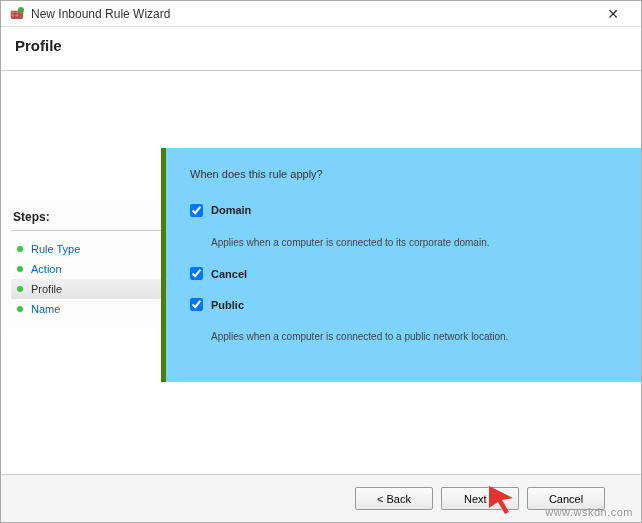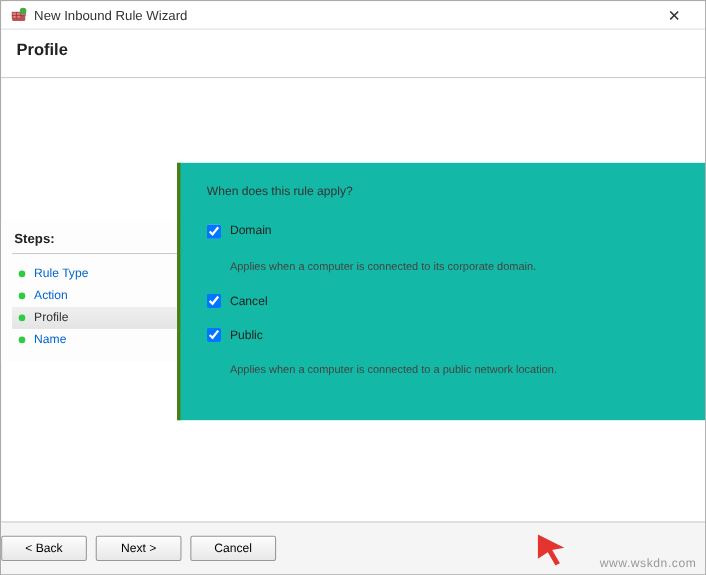--- a/index.html
+++ b/index.html
@@ -88,62 +88,63 @@
       color: #0066cc;
     }
     .step-item.current {
       background: linear-gradient(to bottom, #f0f0f0, #e4e4e4);
     }
     .step-item.current .label {
       color: #333;
     }
     .content {
       flex: 1;
-      background: #14b8a6;
-      border-left: 3px solid #4d7c0f;
+      background: #7dd3fc;
+      border-left: 5px solid #4d7c0f;
       padding: 20px 24px;
     }
     .content .question {
       font-size: 11px;
       color: #333;
       margin-bottom: 24px;
     }
     .option {
       margin-bottom: 18px;
     }
     .opt-row {
       display: flex;
       align-items: center;
       gap: 8px;
     }
     .opt-row input[type="checkbox"] {
       width: 13px; height: 13px;
       cursor: pointer;
     }
     .opt-label {
-      font-weight: normal;
+      font-weight: bold;
       font-size: 11px;
       color: #222;
     }
     .opt-desc {
       font-size: 10px;
       color: #444;
       margin-left: 21px;
       margin-top: 19px;
       line-height: 1.35;
     }
     .footer {
       position: absolute;
       bottom: 0; left: 0; right: 0;
       height: 48px;
       background: #f5f5f5;
       border-top: 1px solid #ccc;
       display: flex;
       align-items: center;
-      padding-right: 12px;
+      justify-content: flex-end;
+      padding-right: 36px;
       gap: 8px;
     }
     .btn {
       min-width: 78px;
       height: 23px;
       font-size: 11px;
       background: linear-gradient(to bottom, #fdfdfd, #e8e8e8);
       border: 1px solid #999;
       border-radius: 2px;
       cursor: pointer;

